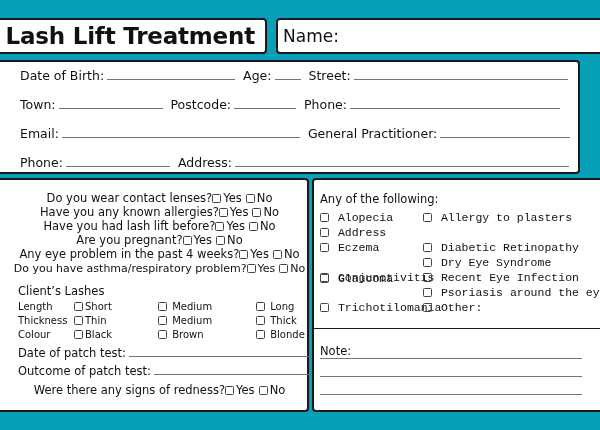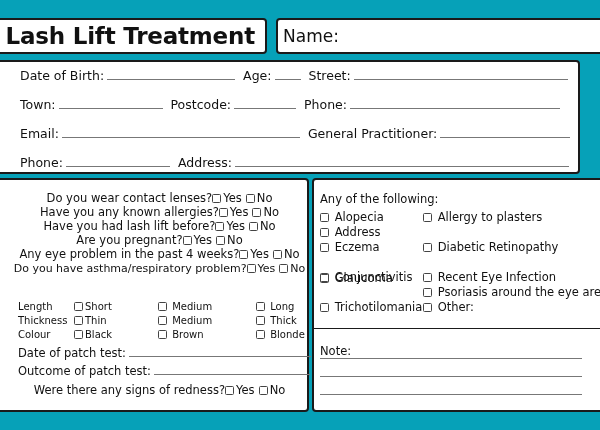--- a/index.html
+++ b/index.html
@@ -33,21 +33,21 @@
   .q { position: absolute; left: 20px; right: 6px; display:flex; justify-content: center; white-space: nowrap; line-height: 13px; }
   .yn { display:flex; gap: 4px; align-items:center; }
   .cb { display:inline-block; width: 9px; height: 9px; border: 1px solid #444; border-radius: 1.5px; margin-right: 2px; vertical-align: -1px; }
   .lashes { position: absolute; left: 20px; font-size: 10px; }
   .lash-row { position: absolute; left: 0; white-space: nowrap; width: 290px; height: 13px; }
   .lash-row span.cell { position: absolute; display: flex; align-items: center; }
 
   
   #conditions { left: 312px; top: 178px; width: 300px; height: 234px; font-size: 11.5px; }
   #conditions .head { position: absolute; left: 6px; top: 12px; text-align: center; }
-  .cond { position: absolute; white-space: nowrap; display: flex; align-items: center; line-height: 13px; }
+  .cond { position: absolute; white-space: nowrap; display: flex; align-items: center; line-height: 13px; font-family: Liberation Mono, monospace; }
   #divider { position: absolute; left: 0; right: 0; top: 148px; border-top: 1.5px solid #1a1a1a; }
   .note-line { position: absolute; left: 6px; width: 262px; border-bottom: 1.2px solid #777; }
 </style>
 </head>
 <body>
 
 <div id="title-box" class="panel">
   <span class="t">Lash Lift Treatment</span>
 </div>
 <div id="name-box" class="panel">
@@ -122,20 +122,21 @@
       </span>
   </div>
   <div class="q" style="top:82px; font-size:11px">
     <span>Do you have asthma/respiratory problem?</span>
     <span class="yn">
         <span><span class="cb"></span><span>Yes</span></span>
         <span><span class="cb"></span><span>No</span></span>
       </span>
   </div>
 
+  <div style="position:absolute; left:20px; top:104px; font-size:11.5px">Client’s Lashes</div>
   <div class="lashes" style="top:121px">
     <div class="lash-row" style="top:0">
       <span class="cell" style="left:0">Length</span>
       <span class="cell" style="left:56px">
           <span class="cb"></span>
           <span>Short</span>
         </span>
       <span class="cell" style="left:140px"><span class="cb"></span>&nbsp;<span>Medium</span></span>
       <span class="cell" style="left:238px"><span class="cb"></span>&nbsp;<span>Long</span></span>
     </div>
@@ -180,20 +181,21 @@
   <div class="head">Any of the following:</div>
   <div class="cond" style="left:6px; top:31px"><span class="cb"></span>&nbsp;<span>Alopecia</span></div>
   <div class="cond" style="left:6px; top:46px"><span class="cb"></span>&nbsp;<span>Address</span></div>
   <div class="cond" style="left:6px; top:61px"><span class="cb"></span>&nbsp;<span>Eczema</span></div>
   <div class="cond" style="left:6px; top:92px"><span class="cb"></span>&nbsp;<span>Glaucoma</span></div>
   <div class="cond" style="left:6px; top:91px"><span class="cb"></span>&nbsp;<span>Conjunctivitis</span></div>
   <div class="cond" style="left:6px; top:121px"><span class="cb"></span>&nbsp;<span>Trichotilomania</span></div>
 
   <div class="cond" style="left:109px; top:31px"><span class="cb"></span>&nbsp;<span>Allergy to plasters</span></div>
   <div class="cond" style="left:109px; top:61px"><span class="cb"></span>&nbsp;<span>Diabetic Retinopathy</span></div>
+  <div class="cond" style="left:109px; top:76px"><span class="cb"></span>&nbsp;<span>Dry Eye Syndrome</span></div>
   <div class="cond" style="left:109px; top:91px"><span class="cb"></span>&nbsp;<span>Recent Eye Infection</span></div>
   <div class="cond" style="left:109px; top:106px"><span class="cb"></span>&nbsp;<span>Psoriasis around the eye area</span></div>
   <div class="cond" style="left:109px; top:121px"><span class="cb"></span>&nbsp;<span>Other:</span></div>
 
   <div id="divider"></div>
 
   <div style="position:absolute; left:6px; top:164px">Note:</div>
   <div class="note-line" style="top:178px"></div>
   <div class="note-line" style="top:196px"></div>
   <div class="note-line" style="top:214px"></div>

